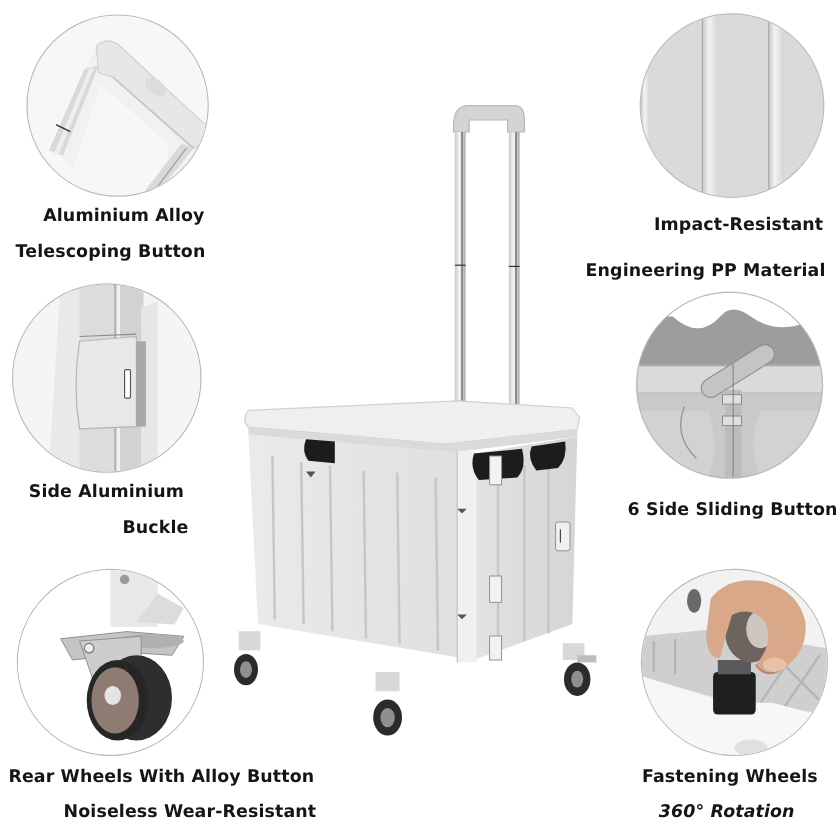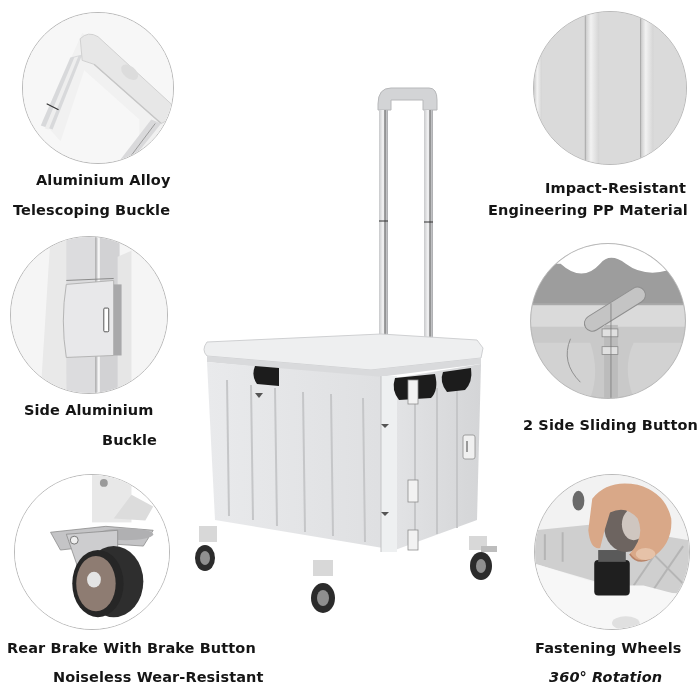--- a/index.html
+++ b/index.html
@@ -41,41 +41,41 @@
 
     <path d="M58,26 Q66,18 76,24 L150,92 Q156,100 148,108 L140,112 L72,52 L60,48 Z" fill="#e7e7e7" stroke="#d0d0d0" stroke-width="1"></path>
     <path d="M72,52 L140,112" stroke="#c6c6c6" stroke-width="1.5"></path>
     <ellipse cx="108" cy="60" rx="10" ry="6" transform="rotate(38 108 60)" fill="#dcdcdc"></ellipse>
 
     <polygon points="130,108 140,112 108,152 96,152" fill="#d9d9db"></polygon>
     <line x1="104" y1="152" x2="134" y2="112" stroke="#9a9a9a" stroke-width="1"></line>
   </svg>
 </div>
 <div class="label" style="left:36px; top:172px;">Aluminium Alloy</div>
-<div class="label" style="left:13px; top:202px;">Telescoping Buckle</div>
+<div class="label" style="left:13px; top:202px;">Telescoping Button</div>
 
 <div class="circle" style="left:533px; top:11px; width:154px; height:154px; background:#dcdcdc;">
   <svg viewBox="0 0 154 154">
     <defs>
       <linearGradient id="rib" x1="0" x2="1">
         <stop offset="0" stop-color="#c9c9c9"></stop>
         <stop offset="0.4" stop-color="#f2f2f2"></stop>
         <stop offset="1" stop-color="#d4d4d4"></stop>
       </linearGradient>
     </defs>
     <rect width="154" height="154" fill="#dadada"></rect>
     <rect x="0" y="0" width="8" height="154" fill="url(#rib)"></rect>
     <rect x="52" y="0" width="14" height="154" fill="url(#rib)"></rect>
     <rect x="108" y="0" width="13" height="154" fill="url(#rib)"></rect>
     <line x1="52" y1="0" x2="52" y2="154" stroke="#a8a8a8" stroke-width="1"></line>
     <line x1="108" y1="0" x2="108" y2="154" stroke="#a8a8a8" stroke-width="1"></line>
   </svg>
 </div>
 <div class="label" style="left:545px; top:180px;text-align:right;">Impact-Resistant</div>
-<div class="label" style="left:488px; top:202px;">Engineering PP Material</div>
+<div class="label" style="left:488px; top:218px;">Engineering PP Material</div>
 
 <div class="circle" style="left:10px; top:236px; width:158px; height:158px; background:#f3f3f3;">
   <svg viewBox="0 0 158 158">
     <rect width="158" height="158" fill="#f5f5f5"></rect>
     <polygon points="40,0 60,0 56,158 30,158" fill="#e9e9e9"></polygon>
     <rect x="56" y="0" width="32" height="158" fill="#dcdcde"></rect>
     <line x1="86" y1="0" x2="86" y2="158" stroke="#9b9b9b" stroke-width="1"></line>
     <rect x="90" y="0" width="20" height="158" fill="#d2d2d4"></rect>
     <polygon points="108,20 122,14 122,158 108,158" fill="#e6e6e6"></polygon>
 
@@ -102,42 +102,42 @@
     <path d="M40,96 Q30,120 50,140" fill="none" stroke="#8e8e8e" stroke-width="1"></path>
 
     <rect x="50" y="58" width="70" height="16" rx="8" transform="rotate(-32 85 66)" fill="#c4c4c4" stroke="#8f8f8f" stroke-width="1"></rect>
 
     <rect x="74" y="82" width="14" height="74" fill="#bcbcbc"></rect>
     <rect x="72" y="86" width="16" height="8" fill="#e0e0e0" stroke="#888" stroke-width="0.8"></rect>
     <rect x="72" y="104" width="16" height="8" fill="#e0e0e0" stroke="#888" stroke-width="0.8"></rect>
     <line x1="81" y1="60" x2="81" y2="156" stroke="#7a7a7a" stroke-width="0.8"></line>
   </svg>
 </div>
-<div class="label" style="left:523px; top:417px;">2 Side Sliding Button</div>
+<div class="label" style="left:523px; top:417px;">6 Side Sliding Button</div>
 
 <div class="circle" style="left:14px; top:474px; width:156px; height:156px; background:#ffffff;">
   <svg viewBox="0 0 156 156">
     <rect width="156" height="156" fill="#ffffff"></rect>
 
     <rect x="78" y="0" width="40" height="48" fill="#e8e8e8"></rect>
     <circle cx="90" cy="8" r="4" fill="#9a9a9a"></circle>
     <polygon points="118,20 140,32 132,46 100,44" fill="#dcdcdc"></polygon>
 
     <polygon points="36,58 92,52 140,56 130,72 100,70 46,76" fill="#c4c4c6" stroke="#8c8c8c" stroke-width="0.8"></polygon>
     <ellipse cx="112" cy="60" rx="28" ry="6" fill="#b0b0b2"></ellipse>
     <polygon points="52,60 104,56 104,108 70,112" fill="#cdcdcf" stroke="#8c8c8c" stroke-width="0.8"></polygon>
     <circle cx="60" cy="66" r="4" fill="#eeeeee" stroke="#777" stroke-width="1"></circle>
 
     <ellipse cx="100" cy="108" rx="30" ry="36" fill="#2e2e2e"></ellipse>
     <ellipse cx="84" cy="110" rx="26" ry="34" fill="#262626"></ellipse>
     <ellipse cx="82" cy="110" rx="20" ry="28" fill="#8e7c72"></ellipse>
     <ellipse cx="80" cy="106" rx="7" ry="8" fill="#e4e4e4"></ellipse>
   </svg>
 </div>
-<div class="label" style="left:7px; top:640px;">Rear Brake With Brake Button</div>
+<div class="label" style="left:7px; top:640px;">Rear Wheels With Alloy Button</div>
 <div class="label" style="left:53px; top:669px;">Noiseless Wear-Resistant</div>
 
 <div class="circle" style="left:534px; top:474px; width:156px; height:156px; background:#eeeeee;">
   <svg viewBox="0 0 156 156">
     <rect width="156" height="156" fill="#f2f2f2"></rect>
 
     <polygon points="0,56 60,50 156,66 156,120 96,118 0,90" fill="#cfcfcf"></polygon>
     <g stroke="#b5b5b5" stroke-width="2">
       <line x1="110" y1="70" x2="150" y2="110"></line>
       <line x1="130" y1="68" x2="100" y2="112"></line>

